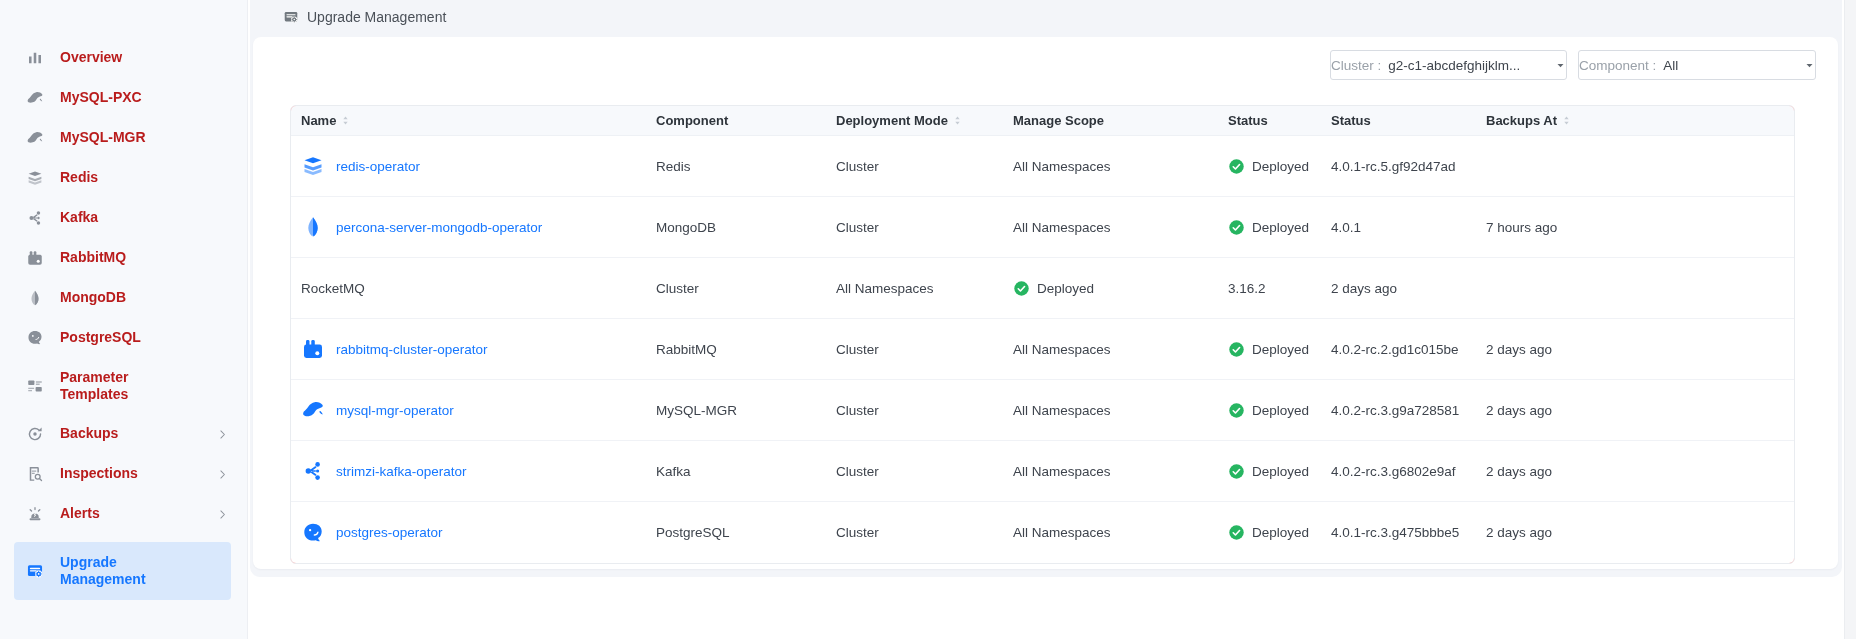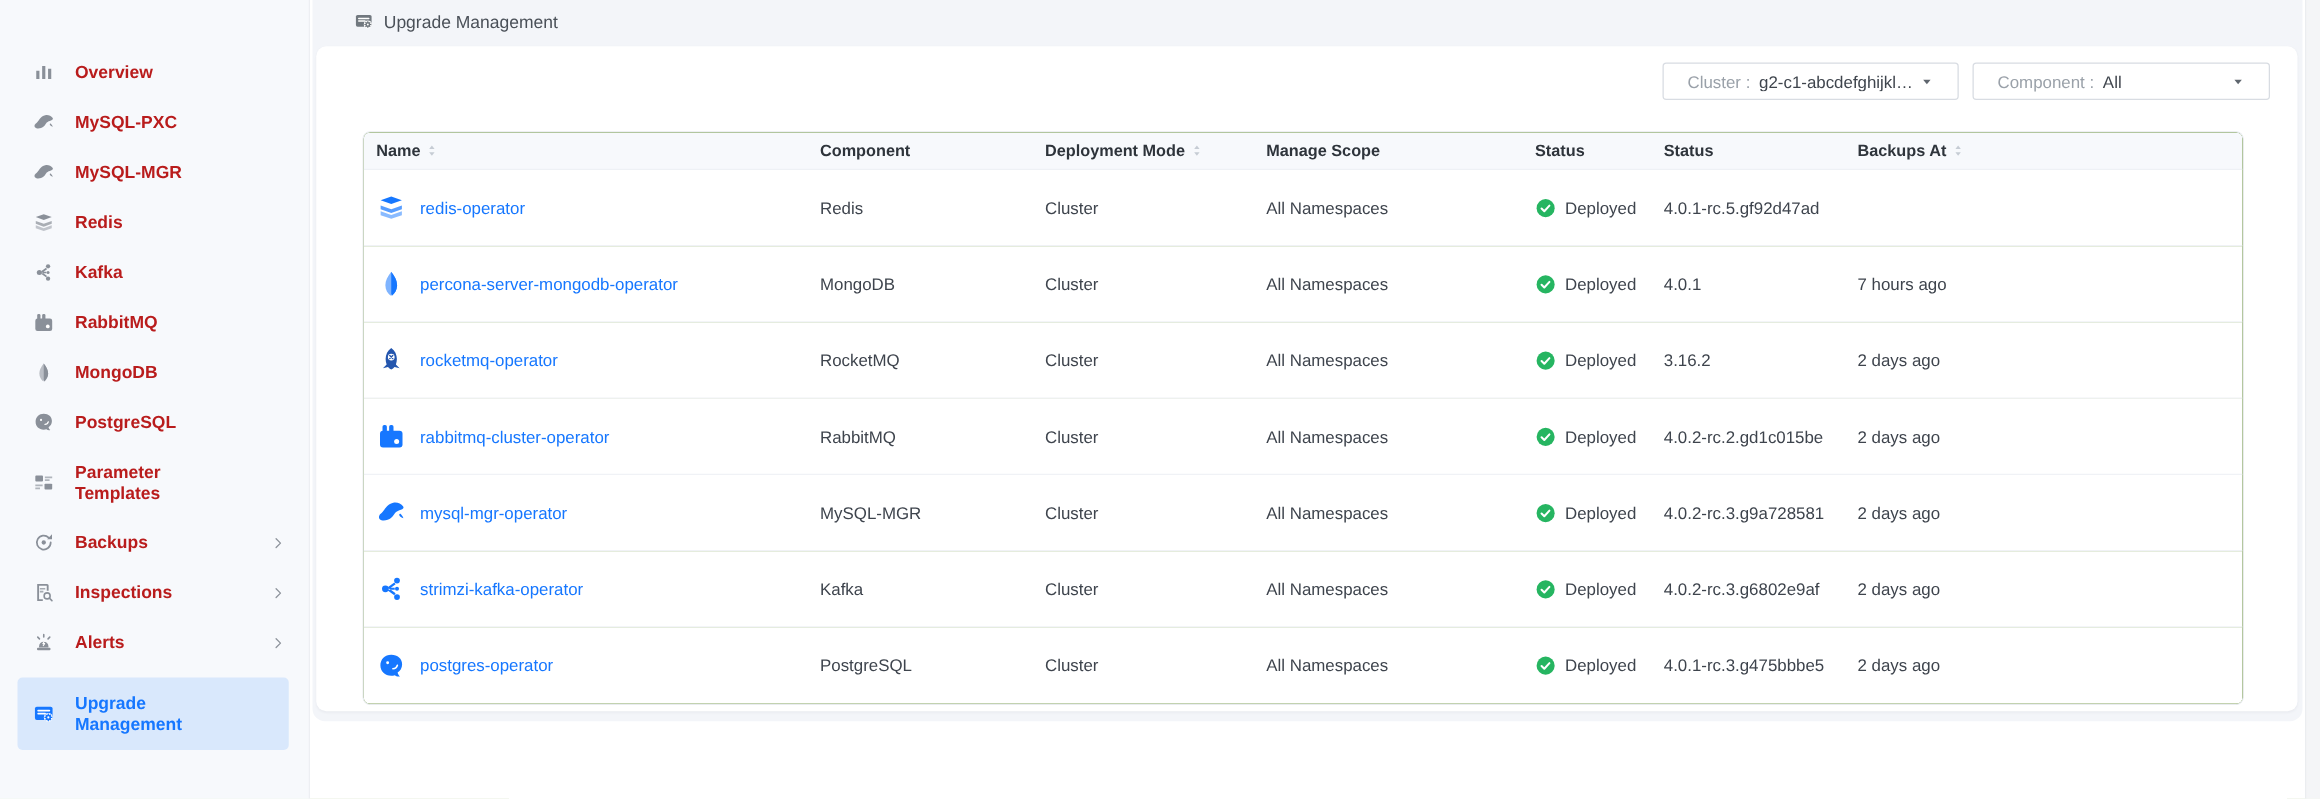--- a/index.html
+++ b/index.html
@@ -23,29 +23,29 @@
   .breadcrumb { position:absolute; left:283px; top:7px; height:20px; display:flex; align-items:center; gap:8px; }
   .bc-icon { width:16px; height:16px; color:#71787f; flex:none; }
   .bc-title { font-size:14px; color:#4a5058; }
 
   .card { position:absolute; left:253px; top:37px; width:1585px; height:532px; background:#ffffff;
           border-radius:8px; box-shadow:0 1px 2px rgba(16,24,40,.04); }
 
   
   .filters { position:absolute; top:13px; right:22px; display:flex; gap:11px; }
   .select { height:30px; border:1px solid #d8dce2; border-radius:3px; background:#fff; display:flex;
-            align-items:center; padding:0 19px; font-size:13.5px; cursor:pointer; }
+            align-items:center; padding:0 0; font-size:13.5px; cursor:pointer; }
   .select.w1 { width:237px; } .select.w2 { width:238px; }
   .sel-label { color:#9aa1a9; margin-right:7px; white-space:nowrap; }
   .sel-value { color:#3f454d; white-space:nowrap; overflow:hidden; text-overflow:ellipsis; }
   .sel-caret { margin-left:auto; width:11px; height:11px; color:#5f666e; flex:none; }
 
   
   .table { position:absolute; left:37px; top:68px; width:1505px; border:1px solid #e9ecf0; border-radius:6px;
-           overflow:hidden; background:#4d7c0f; }
+           overflow:hidden; background:#fca5a5; }
   .grid-cols { display:grid; grid-template-columns:355px 180px 177px 215px 103px 155px auto; }
   .thead { background:#f7f9fc; height:30px; align-items:center; border-bottom:1px solid #eef1f5; }
   .th { padding-left:10px; font-size:13px; font-weight:700; color:#2e343b; display:flex; align-items:center; gap:3px; white-space:nowrap; }
   .sort-icon { width:13px; height:13px; color:#c6ccd4; flex:none; }
   .tr { height:61px; align-items:center; border-bottom:1px solid #f0f2f6; background:#fff; }
   .tr:last-child { border-bottom:none; }
   .td { padding-left:10px; font-size:13.5px; color:#3e444d; white-space:nowrap; }
   .td-name { display:flex; align-items:center; gap:11px; }
   .row-icon { width:24px; height:24px; color:#1677ff; flex:none; }
   .row-icon.icon-rocketmq-icon { color:#2456ae; }
@@ -337,30 +337,20 @@
                   <circle cx="12" cy="12" r="10.2" fill="currentColor"></circle>
                   <path d="M7.4 12.4l3.1 3.1 5.8-6.3" stroke="#fff" stroke-width="2.3" fill="none" stroke-linecap="round" stroke-linejoin="round"></path>
                 </svg>
               </span>
               <span>Deployed</span>
             </div>
             <div class="td">4.0.1</div>
             <div class="td">7 hours ago</div>
           </div>
           <div class="tr grid-cols">
-            <div class="td td-name">
-              <span class="row-icon icon-rocketmq-icon">
-                <svg viewBox="0 0 24 24" fill="currentColor">
-                  <path d="M12 2.3c3 2 4.5 5.4 4.5 8.9 0 1.5-.3 3-.8 4.3l3 3-4.1-.9c-.7.8-1.6 1.5-2.6 2-1-.5-1.9-1.2-2.6-2l-4.1.9 3-3c-.5-1.3-.8-2.8-.8-4.3 0-3.5 1.5-6.9 4.5-8.9z"></path>
-                  <circle cx="12" cy="9.6" r="2.7" fill="#fff"></circle>
-                  <path d="M10.8 8.4l2.4 2.4M13.2 8.4l-2.4 2.4" stroke="currentColor" stroke-width="1.1" stroke-linecap="round"></path>
-                </svg>
-              </span>
-              <a class="op-link">rocketmq-operator</a>
-            </div>
             <div class="td">RocketMQ</div>
             <div class="td">Cluster</div>
             <div class="td">All Namespaces</div>
             <div class="td td-status">
               <span class="status-icon">
                 <svg viewBox="0 0 24 24">
                   <circle cx="12" cy="12" r="10.2" fill="currentColor"></circle>
                   <path d="M7.4 12.4l3.1 3.1 5.8-6.3" stroke="#fff" stroke-width="2.3" fill="none" stroke-linecap="round" stroke-linejoin="round"></path>
                 </svg>
               </span>

